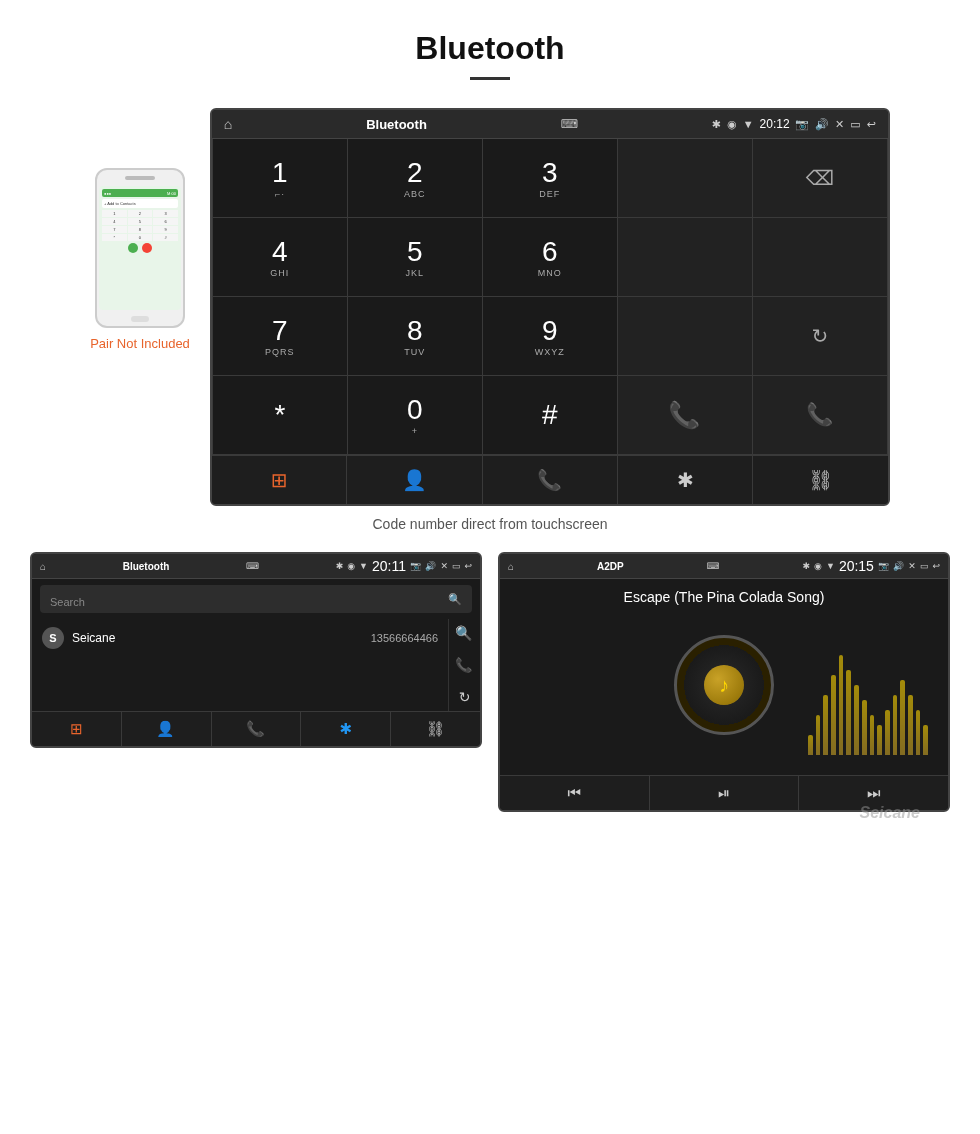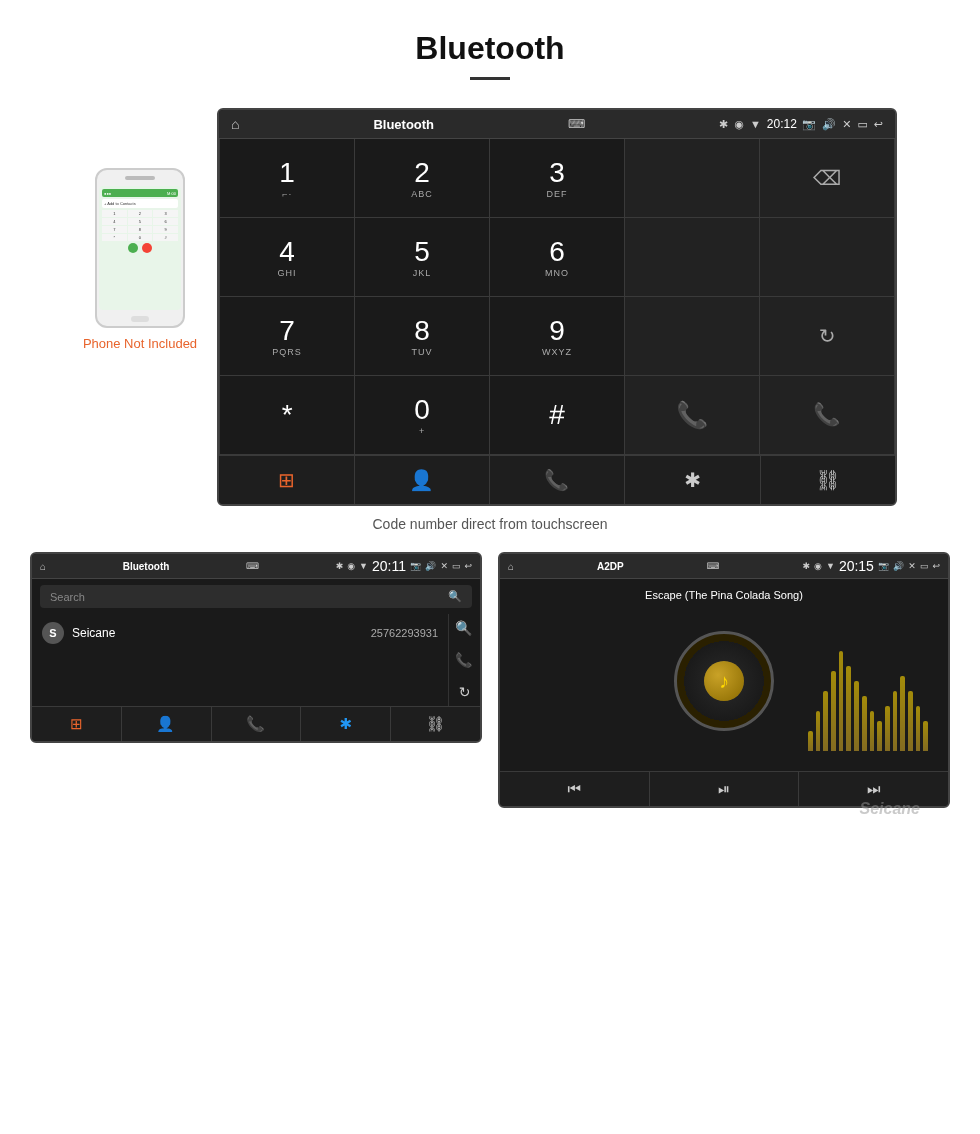--- a/index.html
+++ b/index.html
@@ -399,21 +399,21 @@
     
     .music-content {
       background: #1a1a1a;
       padding: 10px;
       display: flex;
       flex-direction: column;
       align-items: center;
     }
     .music-song-title {
       color: #fff;
-      font-size: 11px;
+      font-size: 14px;
       text-align: center;
       margin-bottom: 10px;
     }
     .music-artwork-area {
       display: flex;
       align-items: center;
       justify-content: center;
       width: 100%;
       margin-bottom: 10px;
       position: relative;
@@ -537,21 +537,21 @@
             <span>0</span>
             <span>#</span>
         </div>
         <div class="phone-bottom-btn">
           <div class="phone-btn-green"></div>
           <div class="phone-btn-red"></div>
         </div>
       </div>
       <div class="phone-home-button"></div>
     </div>
-    <div class="phone-not-included">Phone Not Included</div>
+    <div class="phone-not-included">Pair Not Included</div>
   </div>
 
   <div class="car-screen">
 
     <div class="car-screen-header">
       <span class="car-home-icon">⌂</span>
       <span class="car-screen-title">Bluetooth</span>
       <span class="car-usb-icon">⌨</span>
       <div class="car-screen-icons">
         <span>✱</span>
@@ -662,29 +662,29 @@
             <span>▼</span>
             <span class="panel-screen-time">20:11</span>
             <span>📷</span>
             <span>🔊</span>
             <span>✕</span>
             <span>▭</span>
             <span>↩</span>
           </div>
         </div>
         <div class="phonebook-search">
-          <span style="color:#888;">Search</span>
+          <span style="color:#888;margin-top:6px;">Search</span>
           <span style="color:#aaa;">🔍</span>
         </div>
         <div class="phonebook-content-area">
           <div class="phonebook-main">
             <div class="phonebook-contact">
               <div class="contact-letter">S</div>
               <span class="contact-name">Seicane</span>
-              <span class="contact-number">25762293931</span>
+              <span class="contact-number">13566664466</span>
             </div>
           </div>
           <div class="phonebook-sidebar">
             <span class="sidebar-icon">🔍</span>
             <span class="sidebar-icon" style="margin-top:8px;">📞</span>
             <span class="sidebar-icon" style="margin-top:8px;">↻</span>
           </div>
         </div>
         <div class="panel-bottom-bar">
           <div class="panel-bottom-icon">⊞</div>

